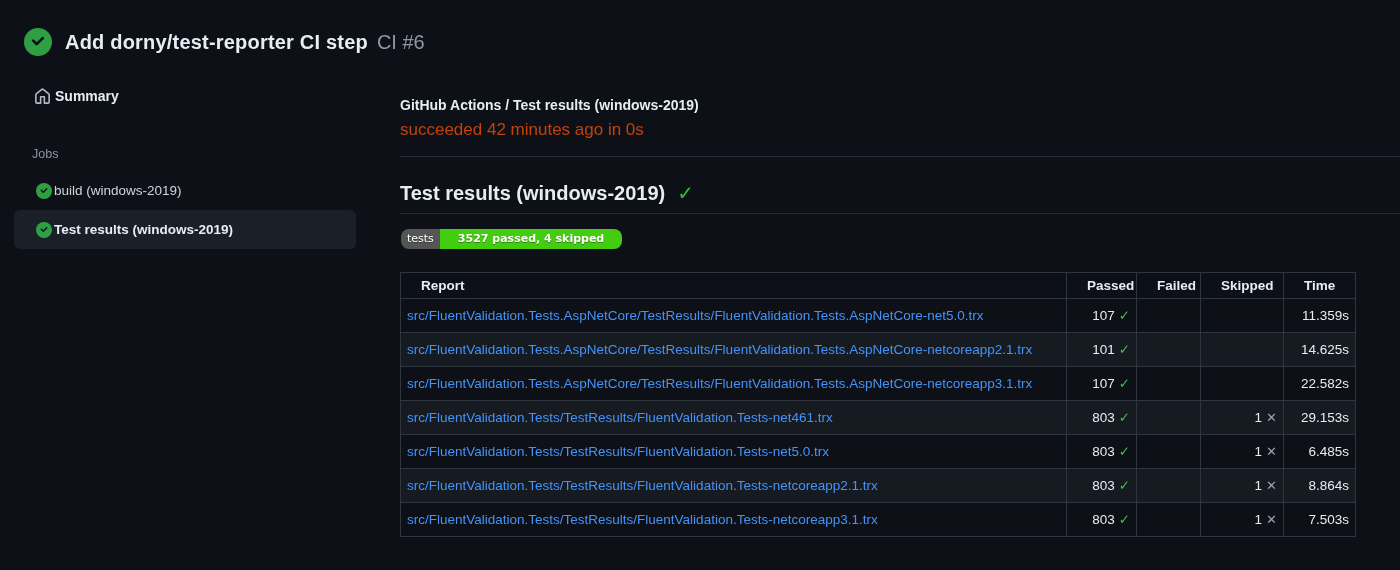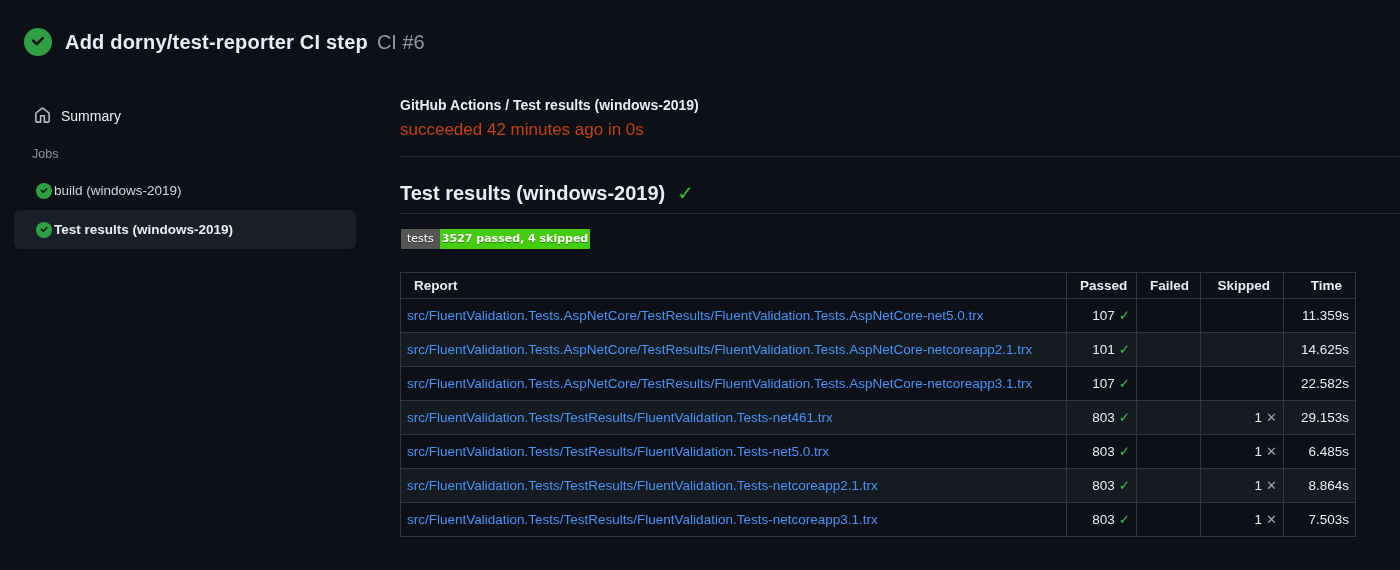--- a/index.html
+++ b/index.html
@@ -15,22 +15,22 @@
 
   
   .run-header { position:absolute; top:28px; left:24px; display:flex; align-items:center; }
   .run-header .big-check { width:28px; height:28px; flex:0 0 auto; }
   .run-title { font-size:20px; font-weight:700; margin:0 0 0 13px; letter-spacing:.2px; }
   .run-ref { font-size:20px; font-weight:400; color:#9198a1; margin-left:9px; }
 
   
   .sidebar { position:absolute; left:14px; top:88px; width:342px; }
   .summary-item {
-    height:36px; display:flex; align-items:flex-end; gap:10px;
-    padding-left:20px; border-radius:6px; cursor:pointer;
+    height:36px; display:flex; align-items:flex-start; gap:4px;
+    padding-left:20px; border-radius:6px; cursor:pointer;font-weight:bold;
   }
   .summary-item .home-icon svg { display:block; width:17px; height:17px; }
   .summary-label { font-size:14px; color:#e6edf3; }
   .jobs-label { margin:23px 0 10px 18px; font-size:12.5px; color:#8b949e; }
   .job-list { list-style:none; margin:0; padding:0; }
   .job-item {
     height:39px; display:flex; align-items:center; gap:2px;
     padding-left:22px; border-radius:6px; cursor:pointer;
     font-size:13.5px; color:#cdd4dc;
   }
@@ -48,35 +48,35 @@
     position:absolute; top:180px; left:0; margin:0;
     font-size:20px; font-weight:600; line-height:26px;
     display:flex; align-items:center;
   }
   .heading-check { color:#2cbe2c; font-size:20px; font-weight:700; margin-left:12px; line-height:26px; }
 
   
   .badge {
     position:absolute; top:229px; left:1px;
     display:inline-flex; height:20px; line-height:20px;
-    border-radius:1px; overflow:hidden;
+    border-radius:8px; overflow:hidden;
     font-family:"DejaVu Sans",sans-serif;
     font-size:11px; color:#ffffff; text-shadow:0 1px 0 rgba(0,0,0,.35);
   }
   .badge-label { background:#555555; padding:0 6px; }
-  .badge-value { background:#44cc11; padding:0 2px; font-weight:600; }
+  .badge-value { background:#44cc11; padding:0 18px; font-weight:600; }
 
   
   .results-table {
     position:absolute; top:272px; left:0;
     border-collapse:collapse; table-layout:fixed; width:955px;
     font-size:13.5px;
   }
   .results-table th, .results-table td { border:1px solid #30363d; overflow:hidden; white-space:nowrap; }
-  .results-table th { font-weight:700; padding:5px 13px; text-align:right; background:#0d1117; }
+  .results-table th { font-weight:700; padding:5px 20px; text-align:right; background:#0d1117; }
   .results-table th.col-report { text-align:left; }
   .results-table td { padding:6px 6px; line-height:21px; }
   .results-table tbody tr { background:#0d1117; }
   .results-table tbody tr:nth-child(2n) { background:#161b22; }
   td.report a { color:#4493f8; text-decoration:none; cursor:pointer; }
   td.num { text-align:right; color:#e6edf3; }
   .pass-check { color:#3fb950; font-weight:700; margin-left:4px; }
   .skip-cross { color:#9ba3ab; font-weight:700; margin-left:4px; font-size:13px; }
 </style>
 </head>

